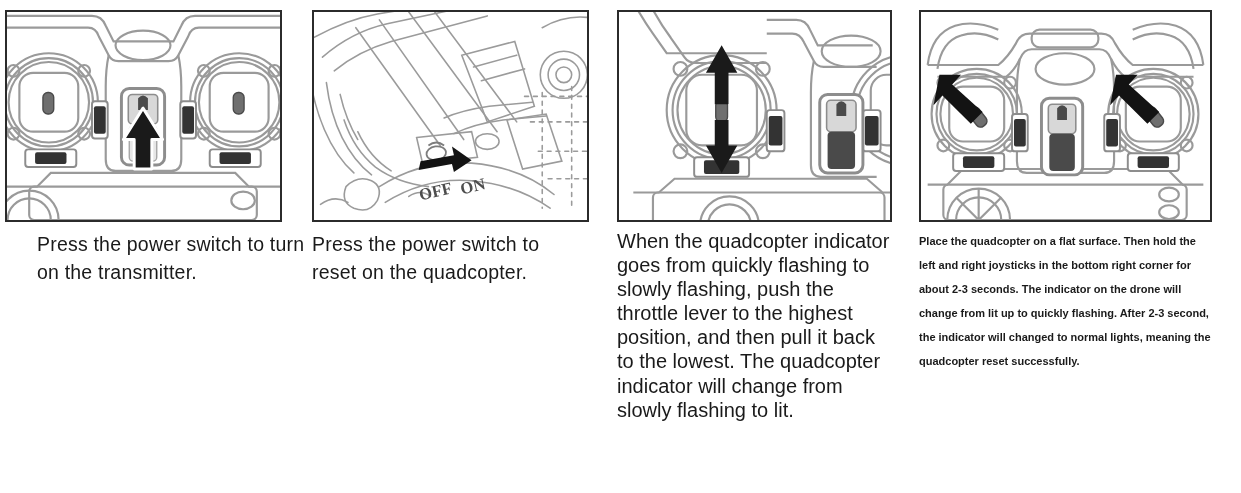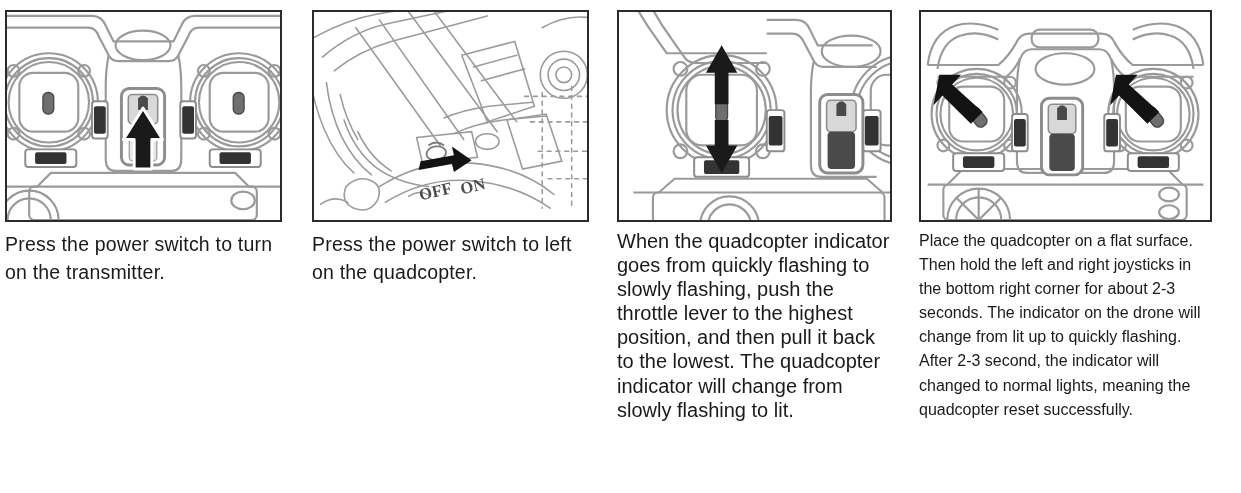--- a/index.html
+++ b/index.html
@@ -36,42 +36,42 @@
   .step-caption {
     position: absolute;
     left: 0;
     white-space: pre-line;
   }
   
   #step-1 { left: 5px; }
   #step-1 .step-figure { width: 277px; height: 212px; }
   #step-1 .step-caption {
     top: 230px; width: 275px;
-    font-size: 19.5px; line-height: 28px; letter-spacing: .2px;
+    font-size: 19.5px; line-height: 28px; letter-spacing: .2px; margin-left: 32px;
   }
   
   #step-2 { left: 312px; }
   #step-2 .step-figure { width: 277px; height: 212px; }
   #step-2 .step-caption {
     top: 230px; width: 275px;
     font-size: 19.5px; line-height: 28px; letter-spacing: .2px;
   }
   
   #step-3 { left: 617px; }
   #step-3 .step-figure { width: 275px; height: 212px; }
   #step-3 .step-caption {
     top: 229px; width: 276px;
     font-size: 20px; line-height: 24.1px;
   }
   
   #step-4 { left: 919px; }
   #step-4 .step-figure { width: 293px; height: 212px; }
   #step-4 .step-caption {
     top: 229px; width: 292px;
-    font-size: 16px; line-height: 24.1px;
+    font-size: 11px; line-height: 24.1px; font-weight: bold;
   }
 </style>
 </head>
 <body>
 
 <div class="sheet">
 
   <div class="step" id="step-1">
     <div class="step-figure">
       <svg viewBox="0 0 277 212" width="273" height="208">
@@ -195,21 +195,21 @@
           <ellipse cx="124" cy="144" rx="10" ry="7" transform="rotate(-8 124 144)"></ellipse>
           <path d="M116 136 q8 -6 16 0"></path>
         </g>
 
         <path d="M108 152 L142 146 L140 137 L160 151 L142 163 L140 155 L106 161 Z" fill="#131313"></path>
 
         <text x="108" y="192" font-family="Liberation Serif, serif" font-size="17" font-weight="bold" fill="#4d4d4d" transform="rotate(-13 108 192)">OFF</text>
         <text x="150" y="186" font-family="Liberation Serif, serif" font-size="17" font-weight="bold" fill="#4d4d4d" transform="rotate(-13 150 186)">ON</text>
       </svg>
     </div>
-    <div class="step-caption">Press the power switch to left on the quadcopter.</div>
+    <div class="step-caption">Press the power switch to reset on the quadcopter.</div>
   </div>
 
   <div class="step" id="step-3">
     <div class="step-figure">
       <svg viewBox="0 0 275 212" width="271" height="208">
         <g fill="none" stroke="#9a9a9a" stroke-width="2.2">
 
           <path d="M14 -10 Q24 8 34 22 L48 42 H150"></path>
           <path d="M30 -10 Q40 10 52 26 L66 46 Q70 52 78 52 H150"></path>
           <path d="M150 8 H180 Q190 8 194 18 L202 34 H258"></path>

